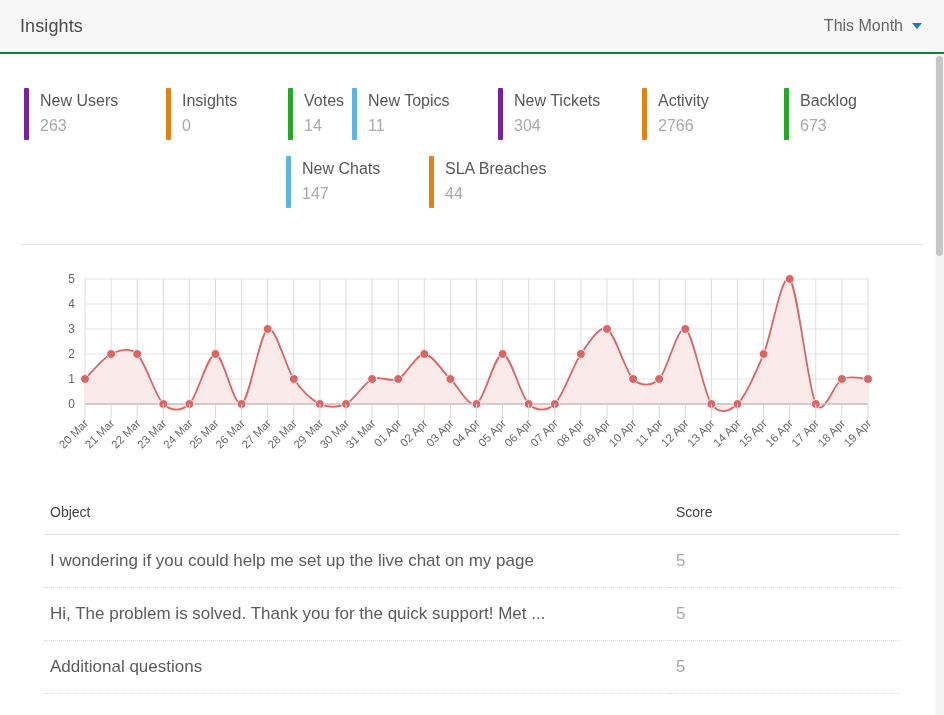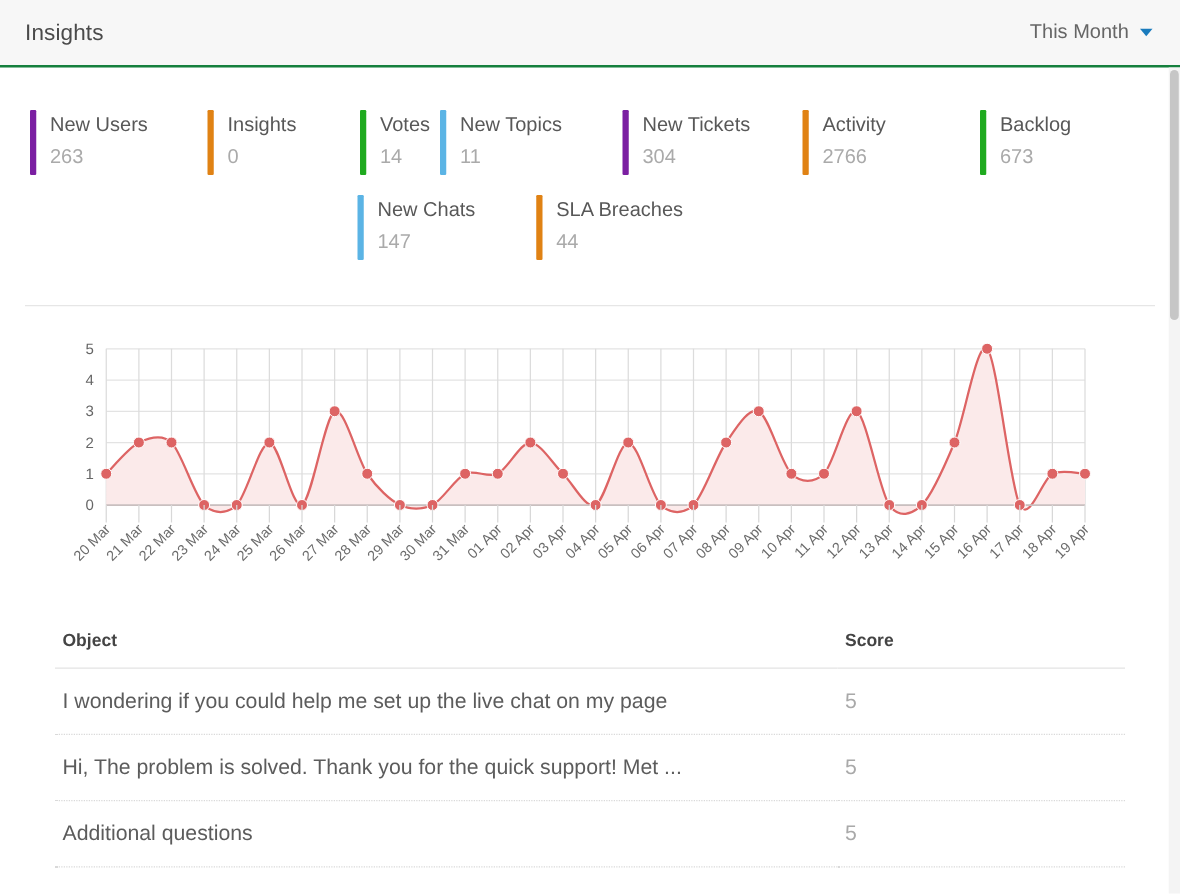--- a/index.html
+++ b/index.html
@@ -126,21 +126,21 @@
   #table-section {
     padding: 22px 44px 0 44px;
   }
   table#insight-table {
     width: 100%;
     border-collapse: collapse;
   }
   #insight-table th {
     text-align: left;
     font-size: 14px;
-    font-weight: 700;
+    font-weight: 400;
     color: #444;
     padding: 6px 6px 14px 6px;
     border-bottom: 1px solid #e4e4e4;
   }
   #insight-table th.col-score { width: 230px; }
   #insight-table td {
     font-size: 17px;
     color: #5c5c5c;
     padding: 16px 6px;
     border-bottom: 1px dotted #d9d9d9;

